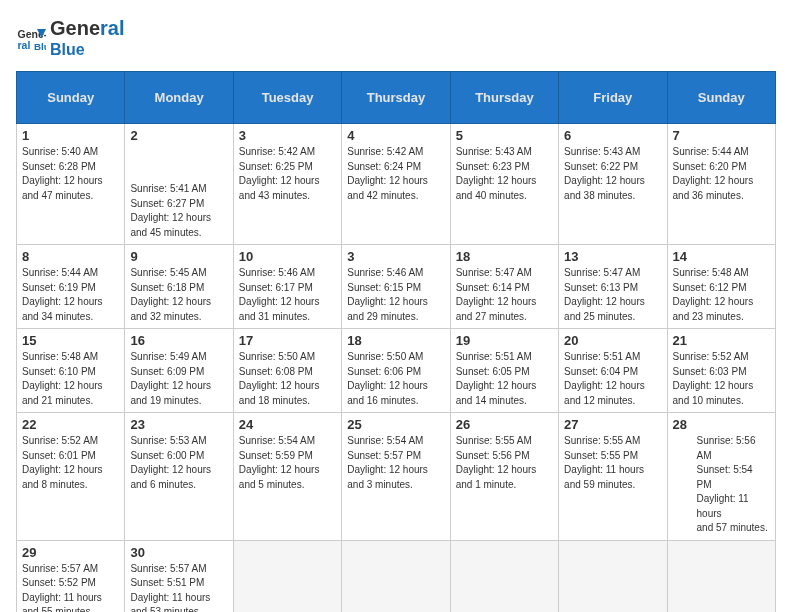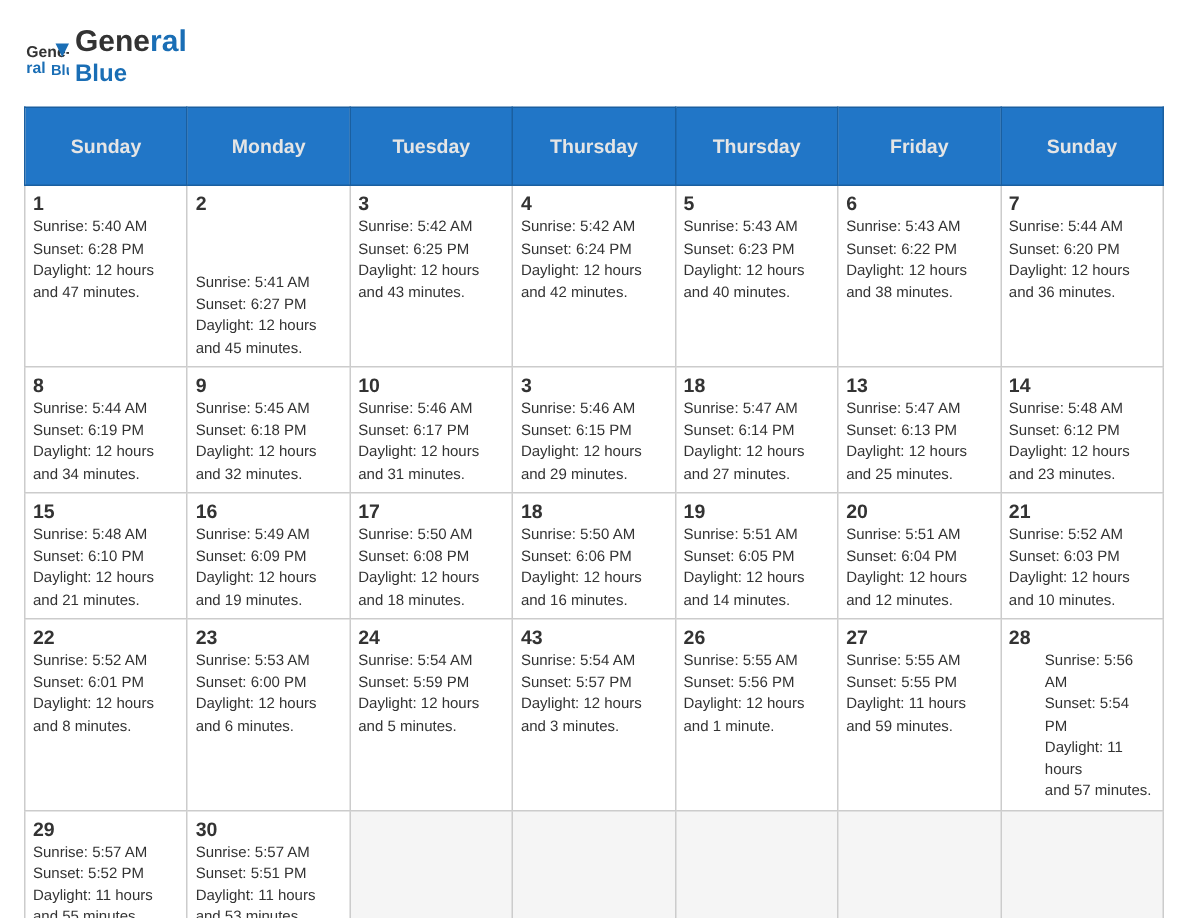--- a/index.html
+++ b/index.html
@@ -284,21 +284,21 @@
 and 6 minutes.</div>
         </td>
         <td>
           <div class="day-num">24</div>
           <div class="day-detail" style="white-space: pre-line;">Sunrise: 5:54 AM
 Sunset: 5:59 PM
 Daylight: 12 hours
 and 5 minutes.</div>
         </td>
         <td>
-          <div class="day-num">43</div>
+          <div class="day-num">25</div>
           <div class="day-detail" style="white-space: pre-line;">Sunrise: 5:54 AM
 Sunset: 5:57 PM
 Daylight: 12 hours
 and 3 minutes.</div>
         </td>
         <td>
           <div class="day-num">26</div>
           <div class="day-detail" style="white-space: pre-line;">Sunrise: 5:55 AM
 Sunset: 5:56 PM
 Daylight: 12 hours

